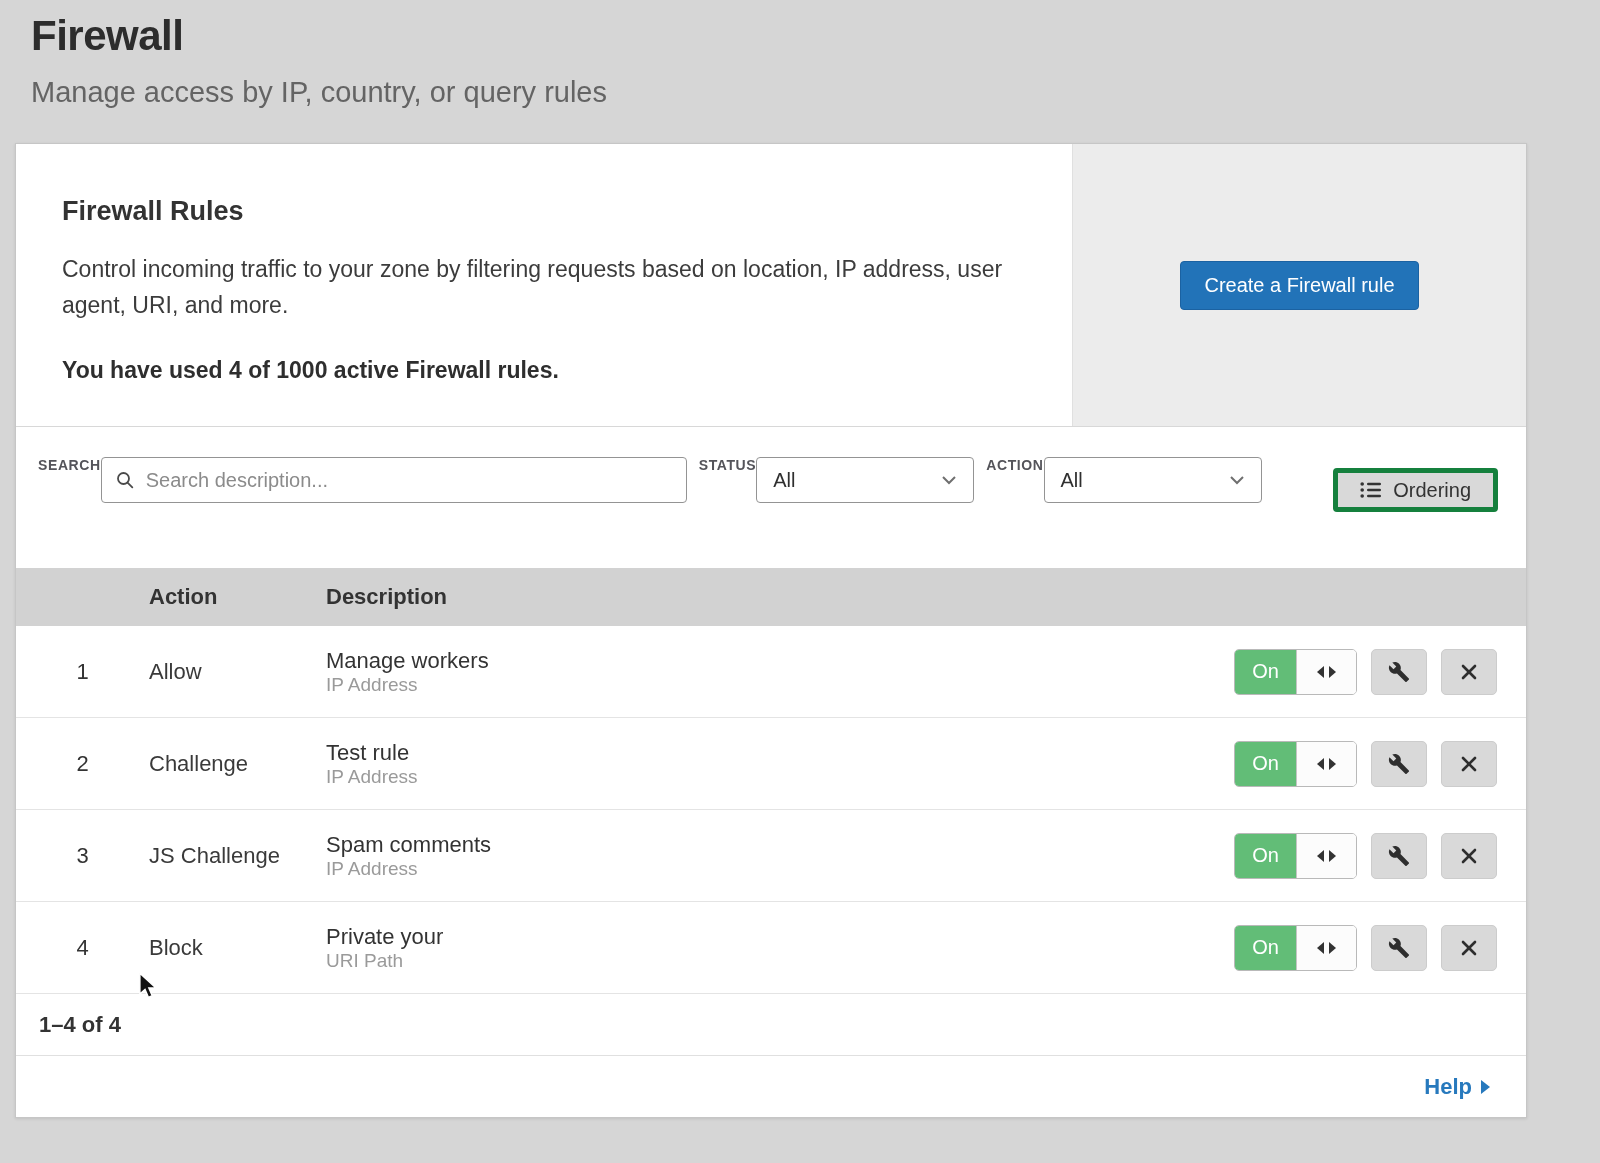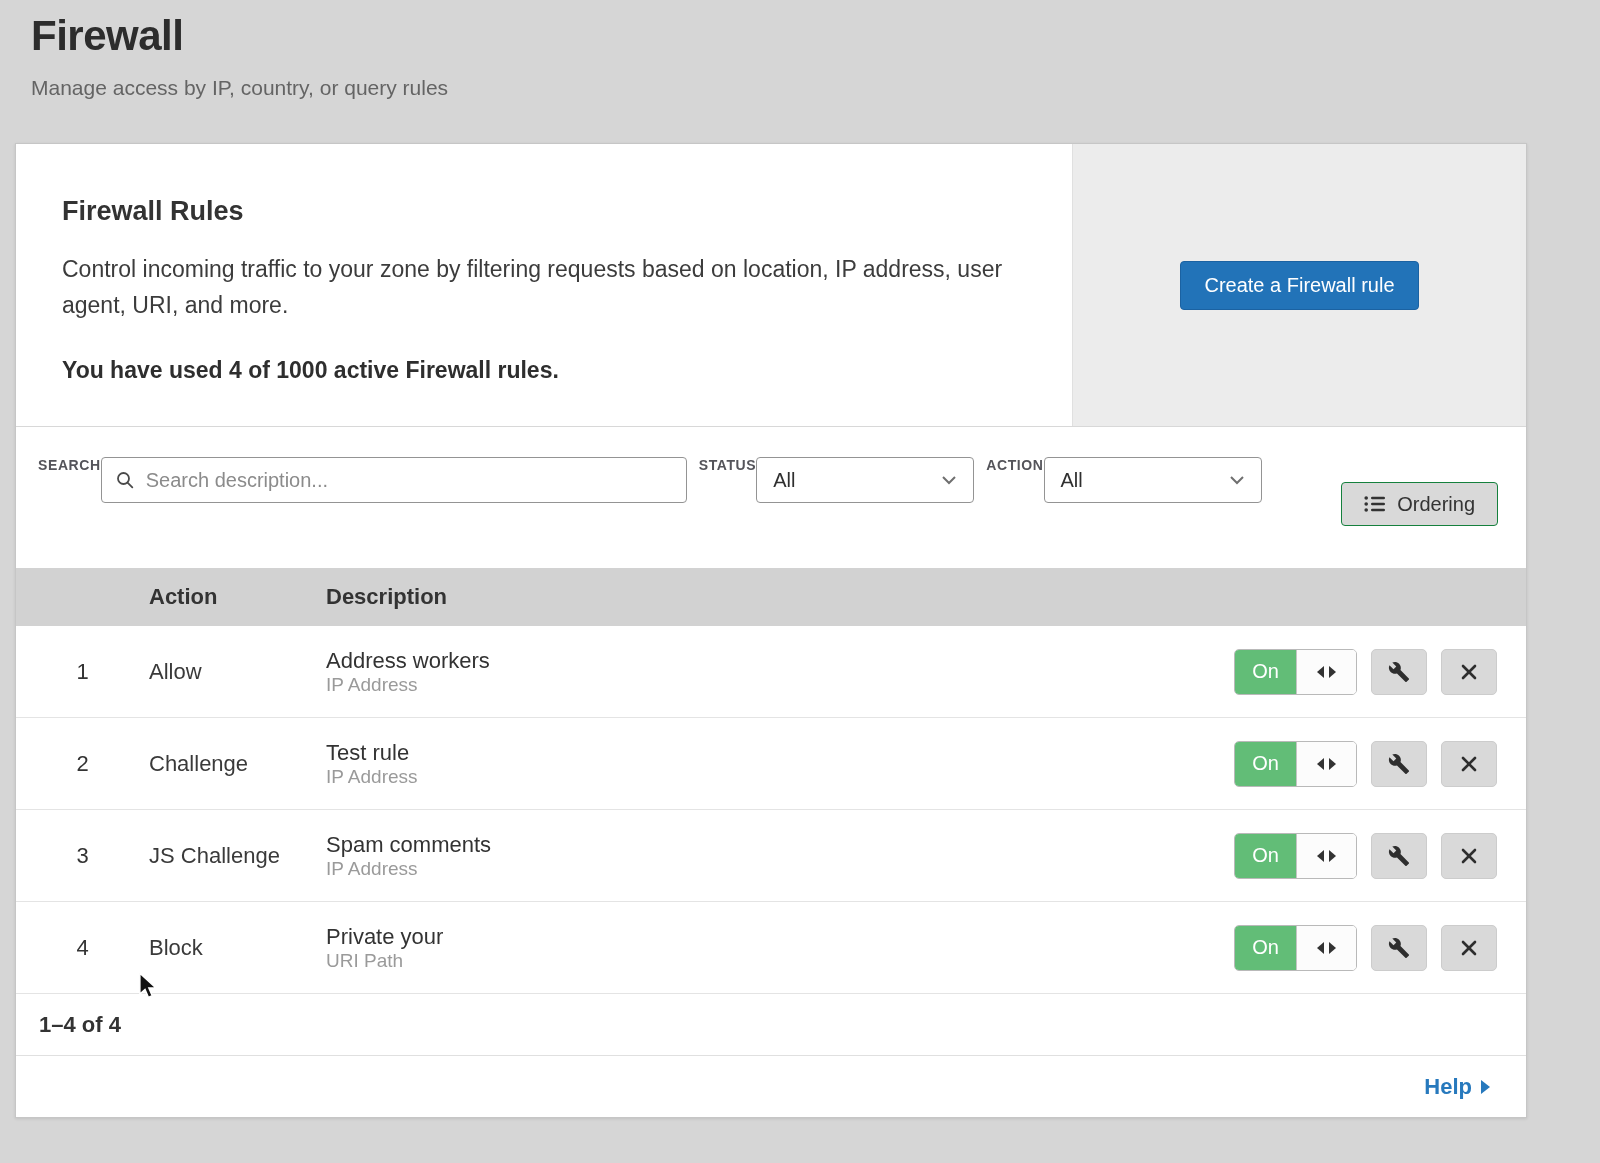--- a/index.html
+++ b/index.html
@@ -8,21 +8,21 @@
     background: #d6d6d6;
     font-family: "Liberation Sans", "DejaVu Sans", sans-serif;
     color: #333;
     position: relative;
     overflow: hidden;
   }
 
   
   .page-header { padding: 12px 0 12px 31px; height: 143px; }
   .page-title { font-size: 42px; font-weight: 600; color: #2d2d2d; letter-spacing: -0.5px; }
-  .page-subtitle { margin-top: 16px; font-size: 21px; color: #646464; font-weight: 400; }
+  .page-subtitle { margin-top: 16px; font-size: 29px; color: #646464; font-weight: 400; }
 
   
   .card {
     position: absolute; left: 15px; top: 143px; width: 1512px;
     background: #fff; border: 1px solid #c6c6c6;
     box-shadow: 0 1px 3px rgba(0,0,0,0.10);
   }
 
   
   .intro { display: flex; height: 283px; border-bottom: 1px solid #d8d8d8; }
@@ -47,23 +47,23 @@
     width: 100%; height: 46px; border: 1px solid #949494; border-radius: 4px;
     padding: 0 14px 0 44px; font-size: 20px; font-family: inherit; color: #333; background: #fff;
   }
   .search-input::placeholder { color: #8b8b8b; }
   .select {
     width: 218px; height: 46px; border: 1px solid #949494; border-radius: 4px; background: #fff;
     display: flex; align-items: center; justify-content: space-between; padding: 0 16px;
     font-size: 20px; color: #2f2f2f; cursor: pointer;
   }
   .ordering-btn {
-    margin-left: auto; margin-top: 25px; height: 44px; padding: 14px 22px;
+    margin-left: auto; margin-top: 11px; height: 44px; padding: 14px 22px;
     display: flex; align-items: center; gap: 11px;
-    background: #d9d9d9; border: 1px solid #15803d; border-radius: 4px;
+    background: #d9d9d9; border: 5px solid #15803d; border-radius: 4px;
     font-size: 20px; color: #333; font-family: inherit; cursor: pointer;
   }
 
   
   .table-head {
     display: flex; align-items: center; height: 58px; background: #d2d2d2;
     font-size: 22px; font-weight: 700; color: #333;
   }
   .c-num { width: 133px; text-align: center; }
   .c-action { width: 177px; }
@@ -169,21 +169,21 @@
     <div class="c-num"></div>
     <div class="c-action">Action</div>
     <div class="c-desc">Description</div>
     <div class="c-ctrl"></div>
   </div>
 
   <div class="trow">
     <div class="c-num row-num">1</div>
     <div class="c-action row-action">Allow</div>
     <div class="c-desc">
-      <div class="desc-title">Address workers</div>
+      <div class="desc-title">Manage workers</div>
       <div class="desc-sub">IP Address</div>
     </div>
     <div class="c-ctrl">
       <div class="toggle">
         <span class="t-on">On</span>
         <span class="t-arrows">
           <i class="tri tri-left"></i>
           <i class="tri tri-right"></i>
         </span>
       </div>

